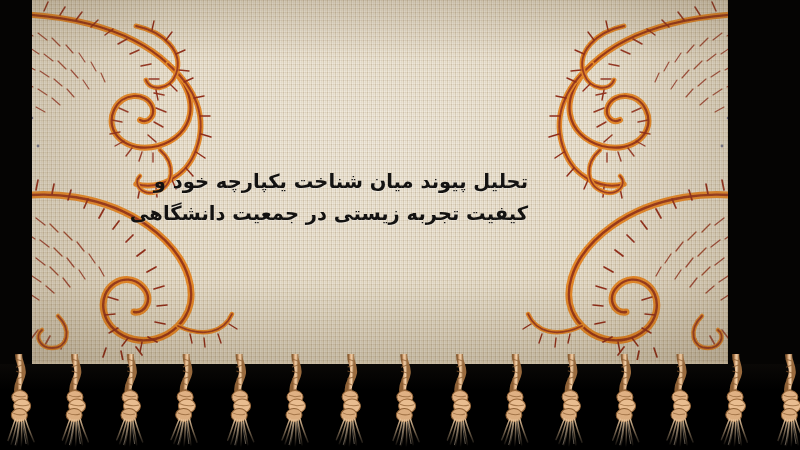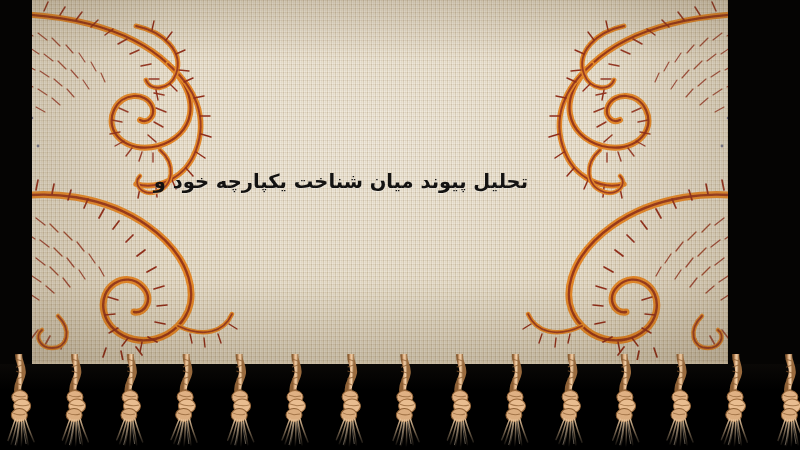--- a/index.html
+++ b/index.html
@@ -305,20 +305,21 @@
           </g>
         </g>
       </svg>
     </div>
 
     <div class="fabric-shade"></div>
     <div class="fabric-fuzz"></div>
 
     <div class="caption">
       <span class="ln">تحلیل پیوند میان شناخت یکپارچه خود و</span>
+      <span class="ln">کیفیت تجربه زیستی در جمعیت دانشگاهی</span>
     </div>
   </div>
 
   <div class="blackzone"></div>
 
   <div class="fringe" id="fringe">
       <div class="tassel" style="left: 6px; transform: rotate(-1.5deg);">
         <svg viewBox="0 0 34 96" xmlns="http://www.w3.org/2000/svg">
           <defs>
             <linearGradient id="rope0" x1="0" y1="0" x2="1" y2="0">

